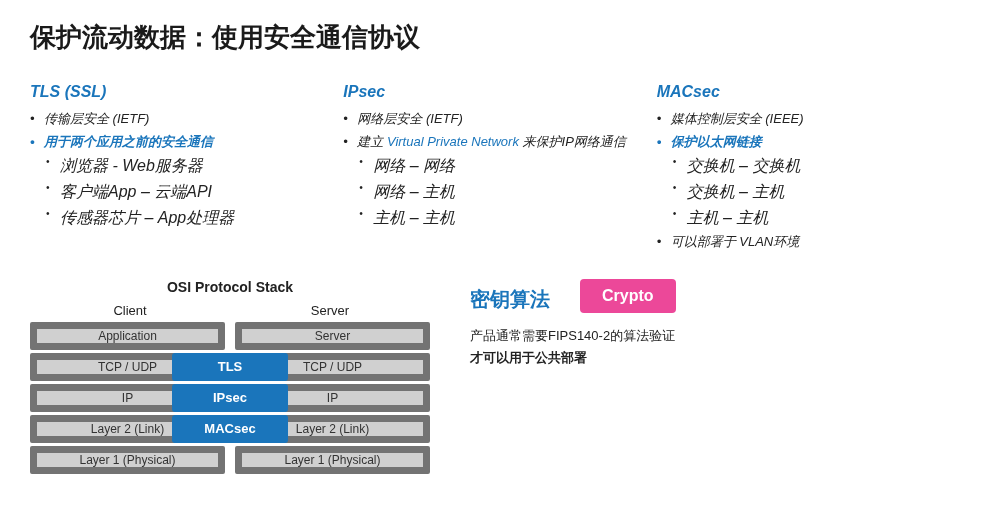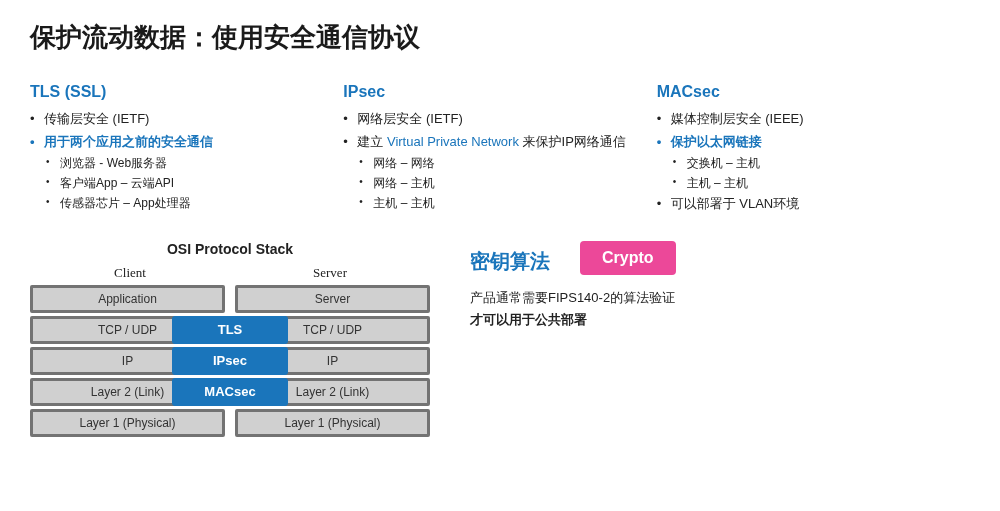--- a/index.html
+++ b/index.html
@@ -16,20 +16,21 @@
       font-size: 26px;
       font-weight: bold;
       color: #1a1a1a;
       margin-bottom: 28px;
       border-bottom: none;
     }
     .top-section {
       display: flex;
       gap: 0px;
       margin-bottom: 24px;
+      font-style: italic;
     }
     .col {
       flex: 1;
       padding-right: 10px;
     }
     .col-title {
       font-size: 16px;
       font-weight: bold;
       color: #1a75bb;
       margin-bottom: 8px;
@@ -60,21 +61,21 @@
     }
     .sub-list {
       list-style: none;
       padding-left: 16px;
       margin-top: 2px;
     }
     .sub-list li {
       padding-left: 14px;
       position: relative;
       margin-bottom: 2px;
-      font-size: 12px;
+      font-size: 16px;
       line-height: 1.5;
     }
     .sub-list li::before {
       content: "•";
       position: absolute;
       left: 0;
       color: #222;
       font-size: 10px;
     }
     .link-text {
@@ -95,21 +96,20 @@
     .osi-title {
       text-align: center;
       font-weight: bold;
       font-size: 14px;
       margin-bottom: 8px;
       color: #222;
     }
     .osi-header-row {
       display: flex;
       margin-bottom: 4px;
-      font-family: Liberation Serif, serif;
     }
     .osi-header-cell {
       flex: 1;
       text-align: center;
       font-size: 13px;
       font-weight: normal;
       color: #222;
     }
     .osi-rows {
       display: flex;
@@ -120,21 +120,21 @@
     .osi-row {
       display: flex;
       gap: 0px;
       align-items: center;
       position: relative;
     }
     .osi-cell {
       flex: 1;
       height: 28px;
       background: #d0d0d0;
-      border: 3px solid #737373;
+      border: 7px solid #737373;
       display: flex;
       align-items: center;
       justify-content: center;
       font-size: 12px;
       color: #333;
       border-radius: 2px;
     }
     .osi-cell.protocol-bar {
       position: absolute;
       left: 50%;
@@ -222,20 +222,21 @@
       </ul>
     </ul>
   </div>
 
   <div class="col">
     <div class="col-title">MACsec</div>
     <ul class="bullet-list">
       <li>媒体控制层安全 (IEEE)</li>
       <li class="highlight">保护以太网链接</li>
       <ul class="sub-list">
+        <li>交换机 – 交换机</li>
         <li>交换机 – 主机</li>
         <li>主机 – 主机</li>
       </ul>
       <li>可以部署于 VLAN环境</li>
     </ul>
   </div>
 
 </div>
 
 <div class="bottom-section">

